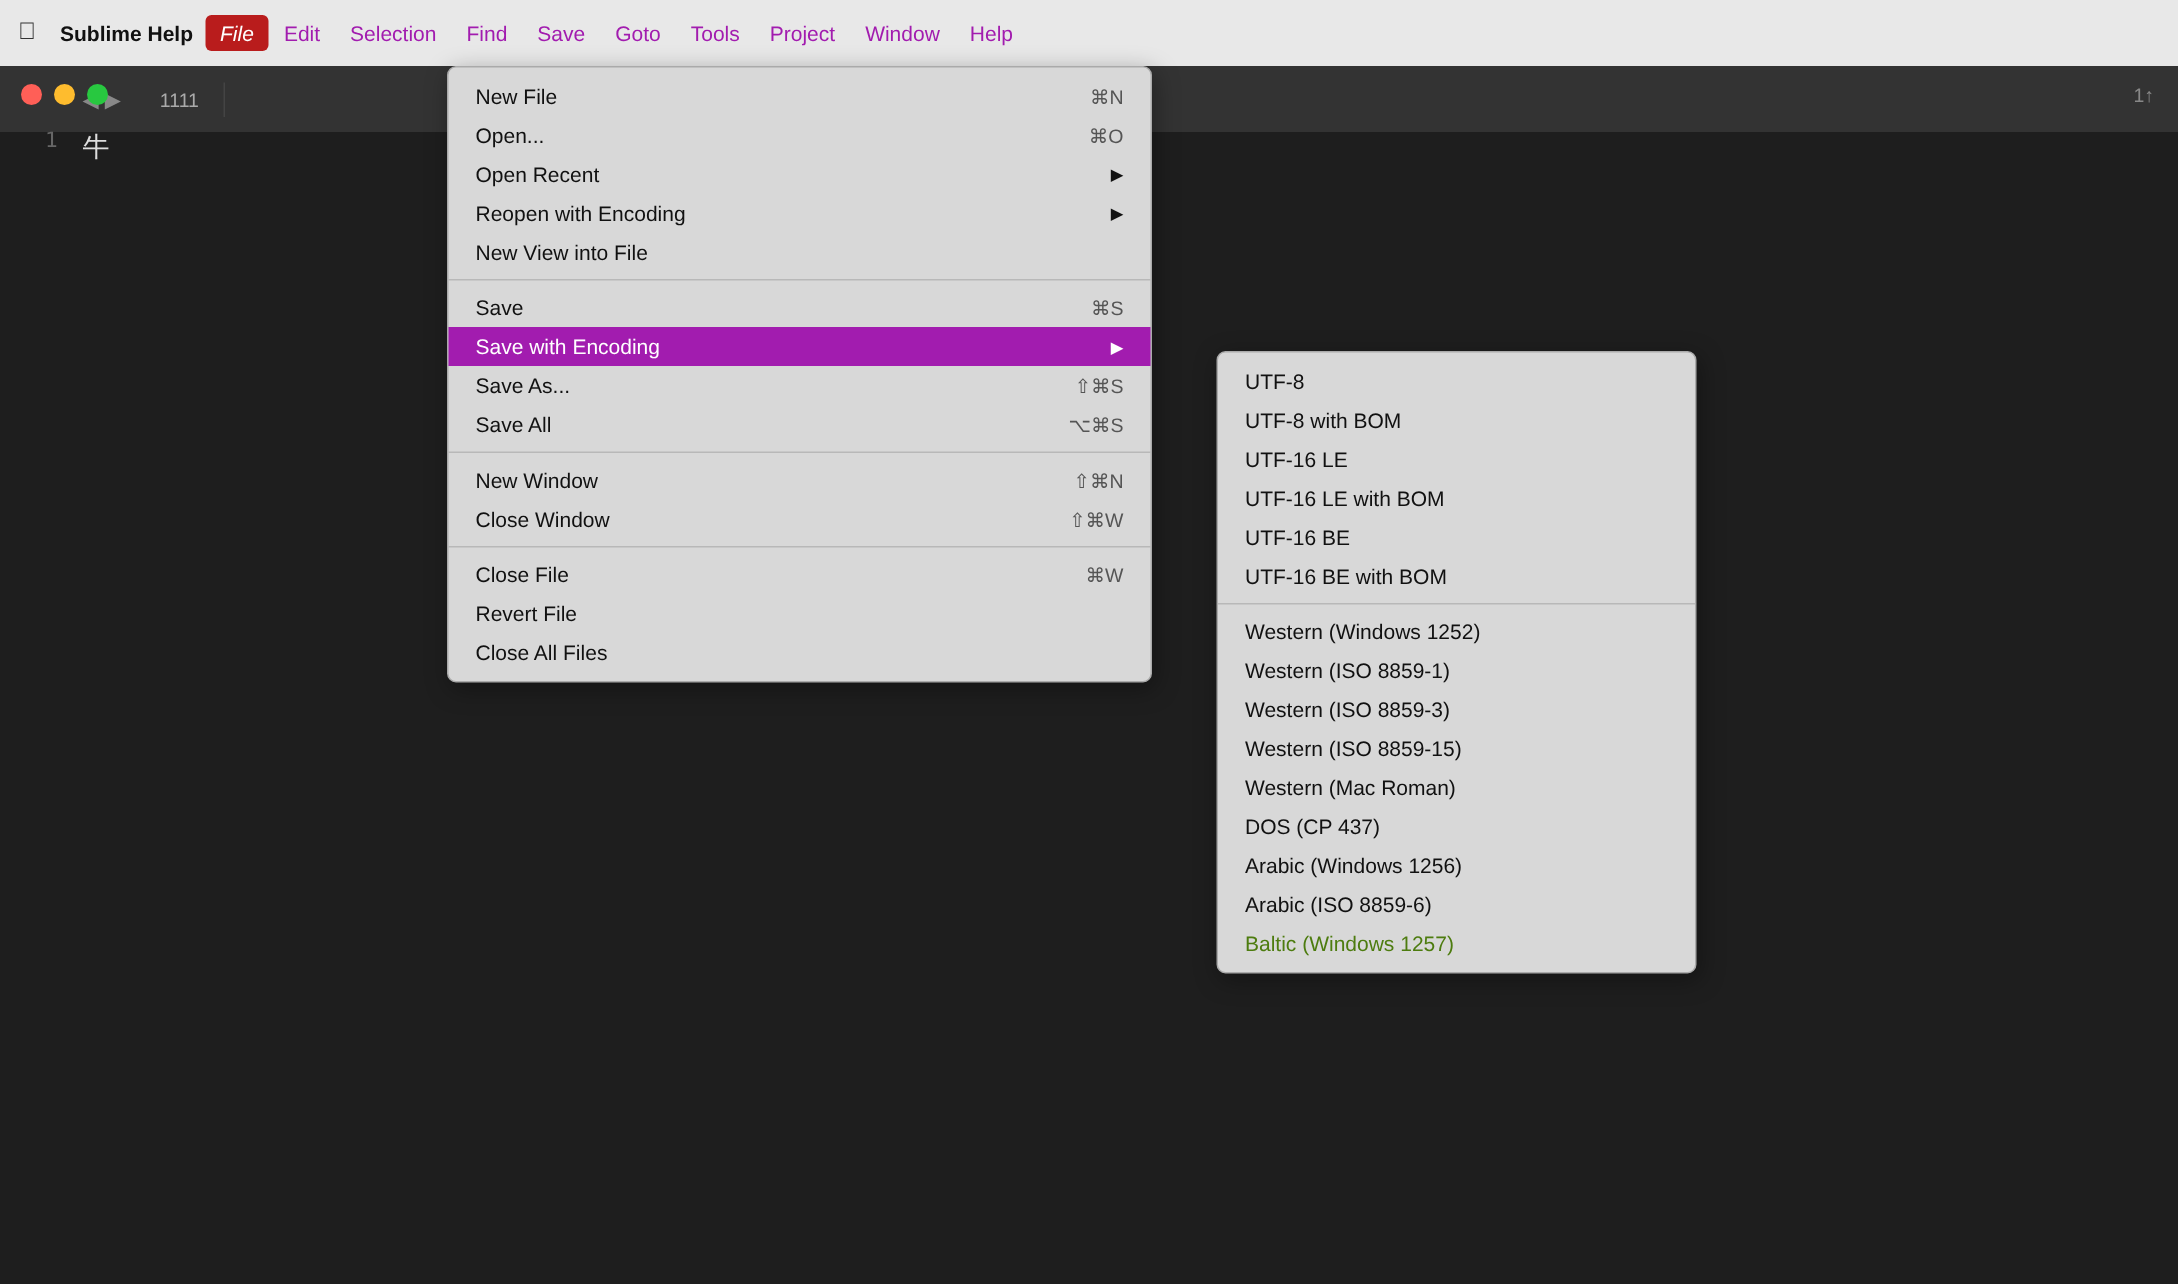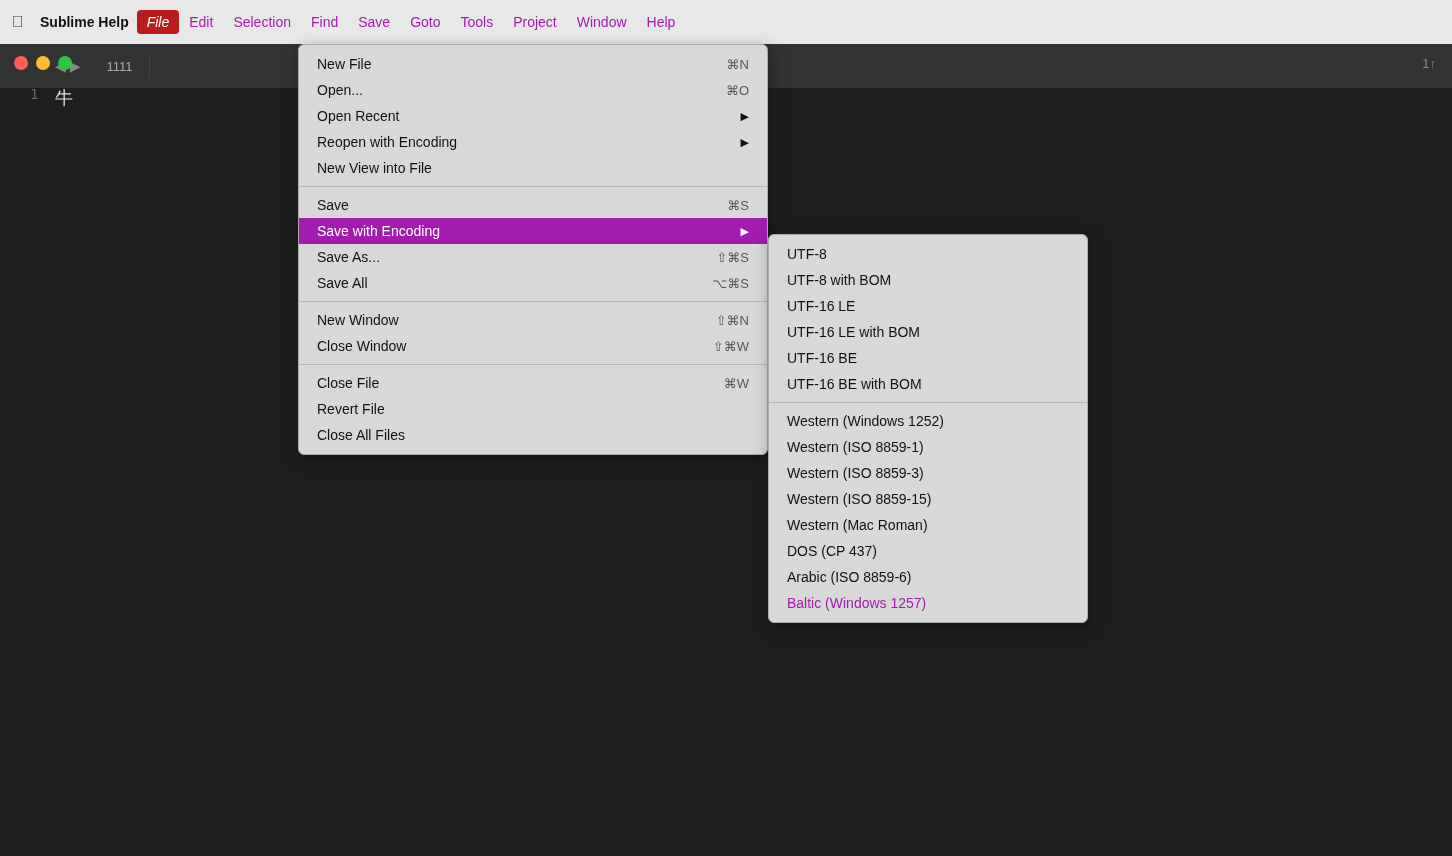--- a/index.html
+++ b/index.html
@@ -136,21 +136,21 @@
     .menu-separator {
       height: 1px;
       background: #b8b8b8;
       margin: 5px 0;
     }
 
     
     .encoding-submenu {
       position: absolute;
       top: 234px;
-      left: 768px;
+      left: 811px;
       width: 320px;
       background: #d8d8d8;
       border: 1px solid #aaa;
       border-radius: 6px;
       box-shadow: 2px 4px 16px rgba(0,0,0,0.35);
       padding: 6px 0;
       z-index: 300;
     }
     .enc-item {
       padding: 5px 18px;
@@ -296,15 +296,16 @@
   <div class="enc-item">UTF-16 LE with BOM</div>
   <div class="enc-item">UTF-16 BE</div>
   <div class="enc-item">UTF-16 BE with BOM</div>
   <div class="enc-separator"></div>
   <div class="enc-item">Western (Windows 1252)</div>
   <div class="enc-item">Western (ISO 8859-1)</div>
   <div class="enc-item">Western (ISO 8859-3)</div>
   <div class="enc-item">Western (ISO 8859-15)</div>
   <div class="enc-item">Western (Mac Roman)</div>
   <div class="enc-item">DOS (CP 437)</div>
+  <div class="enc-item">Arabic (Windows 1256)</div>
   <div class="enc-item">Arabic (ISO 8859-6)</div>
-  <div class="enc-item" style="color:#a21caf;">Baltic (Windows 1257)</div>
+  <div class="enc-item" style="color:#4d7c0f;">Baltic (Windows 1257)</div>
 </div>
 
 </body></html>

